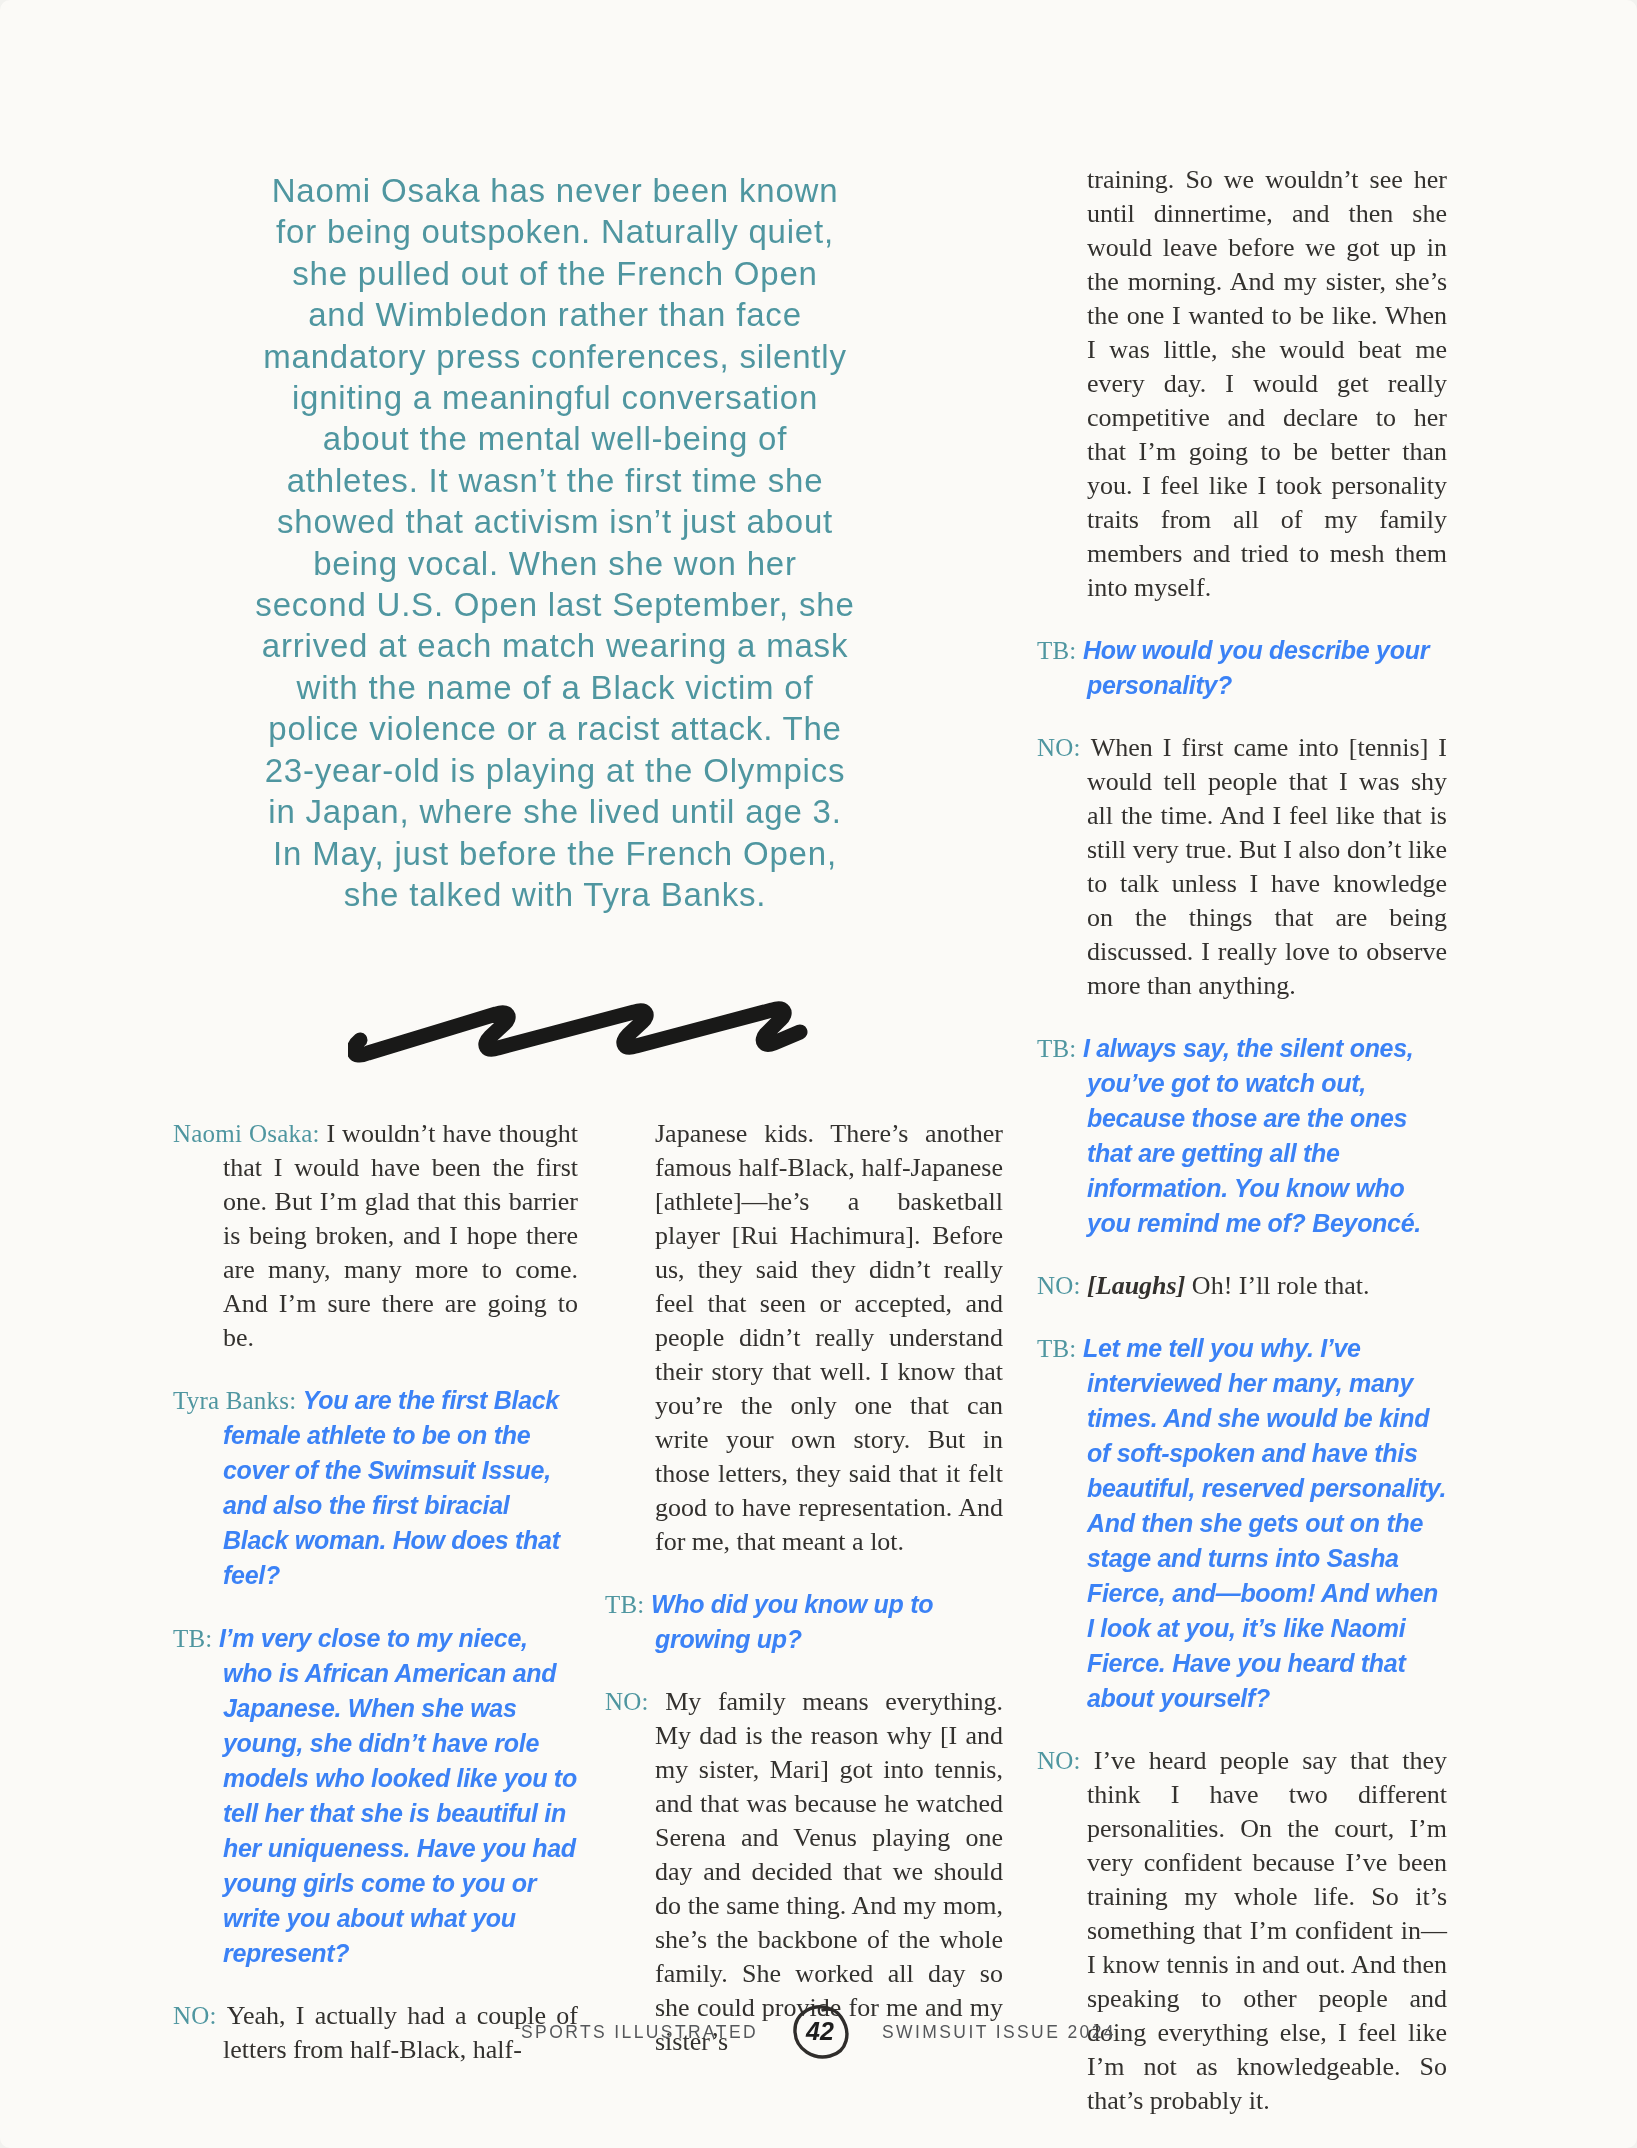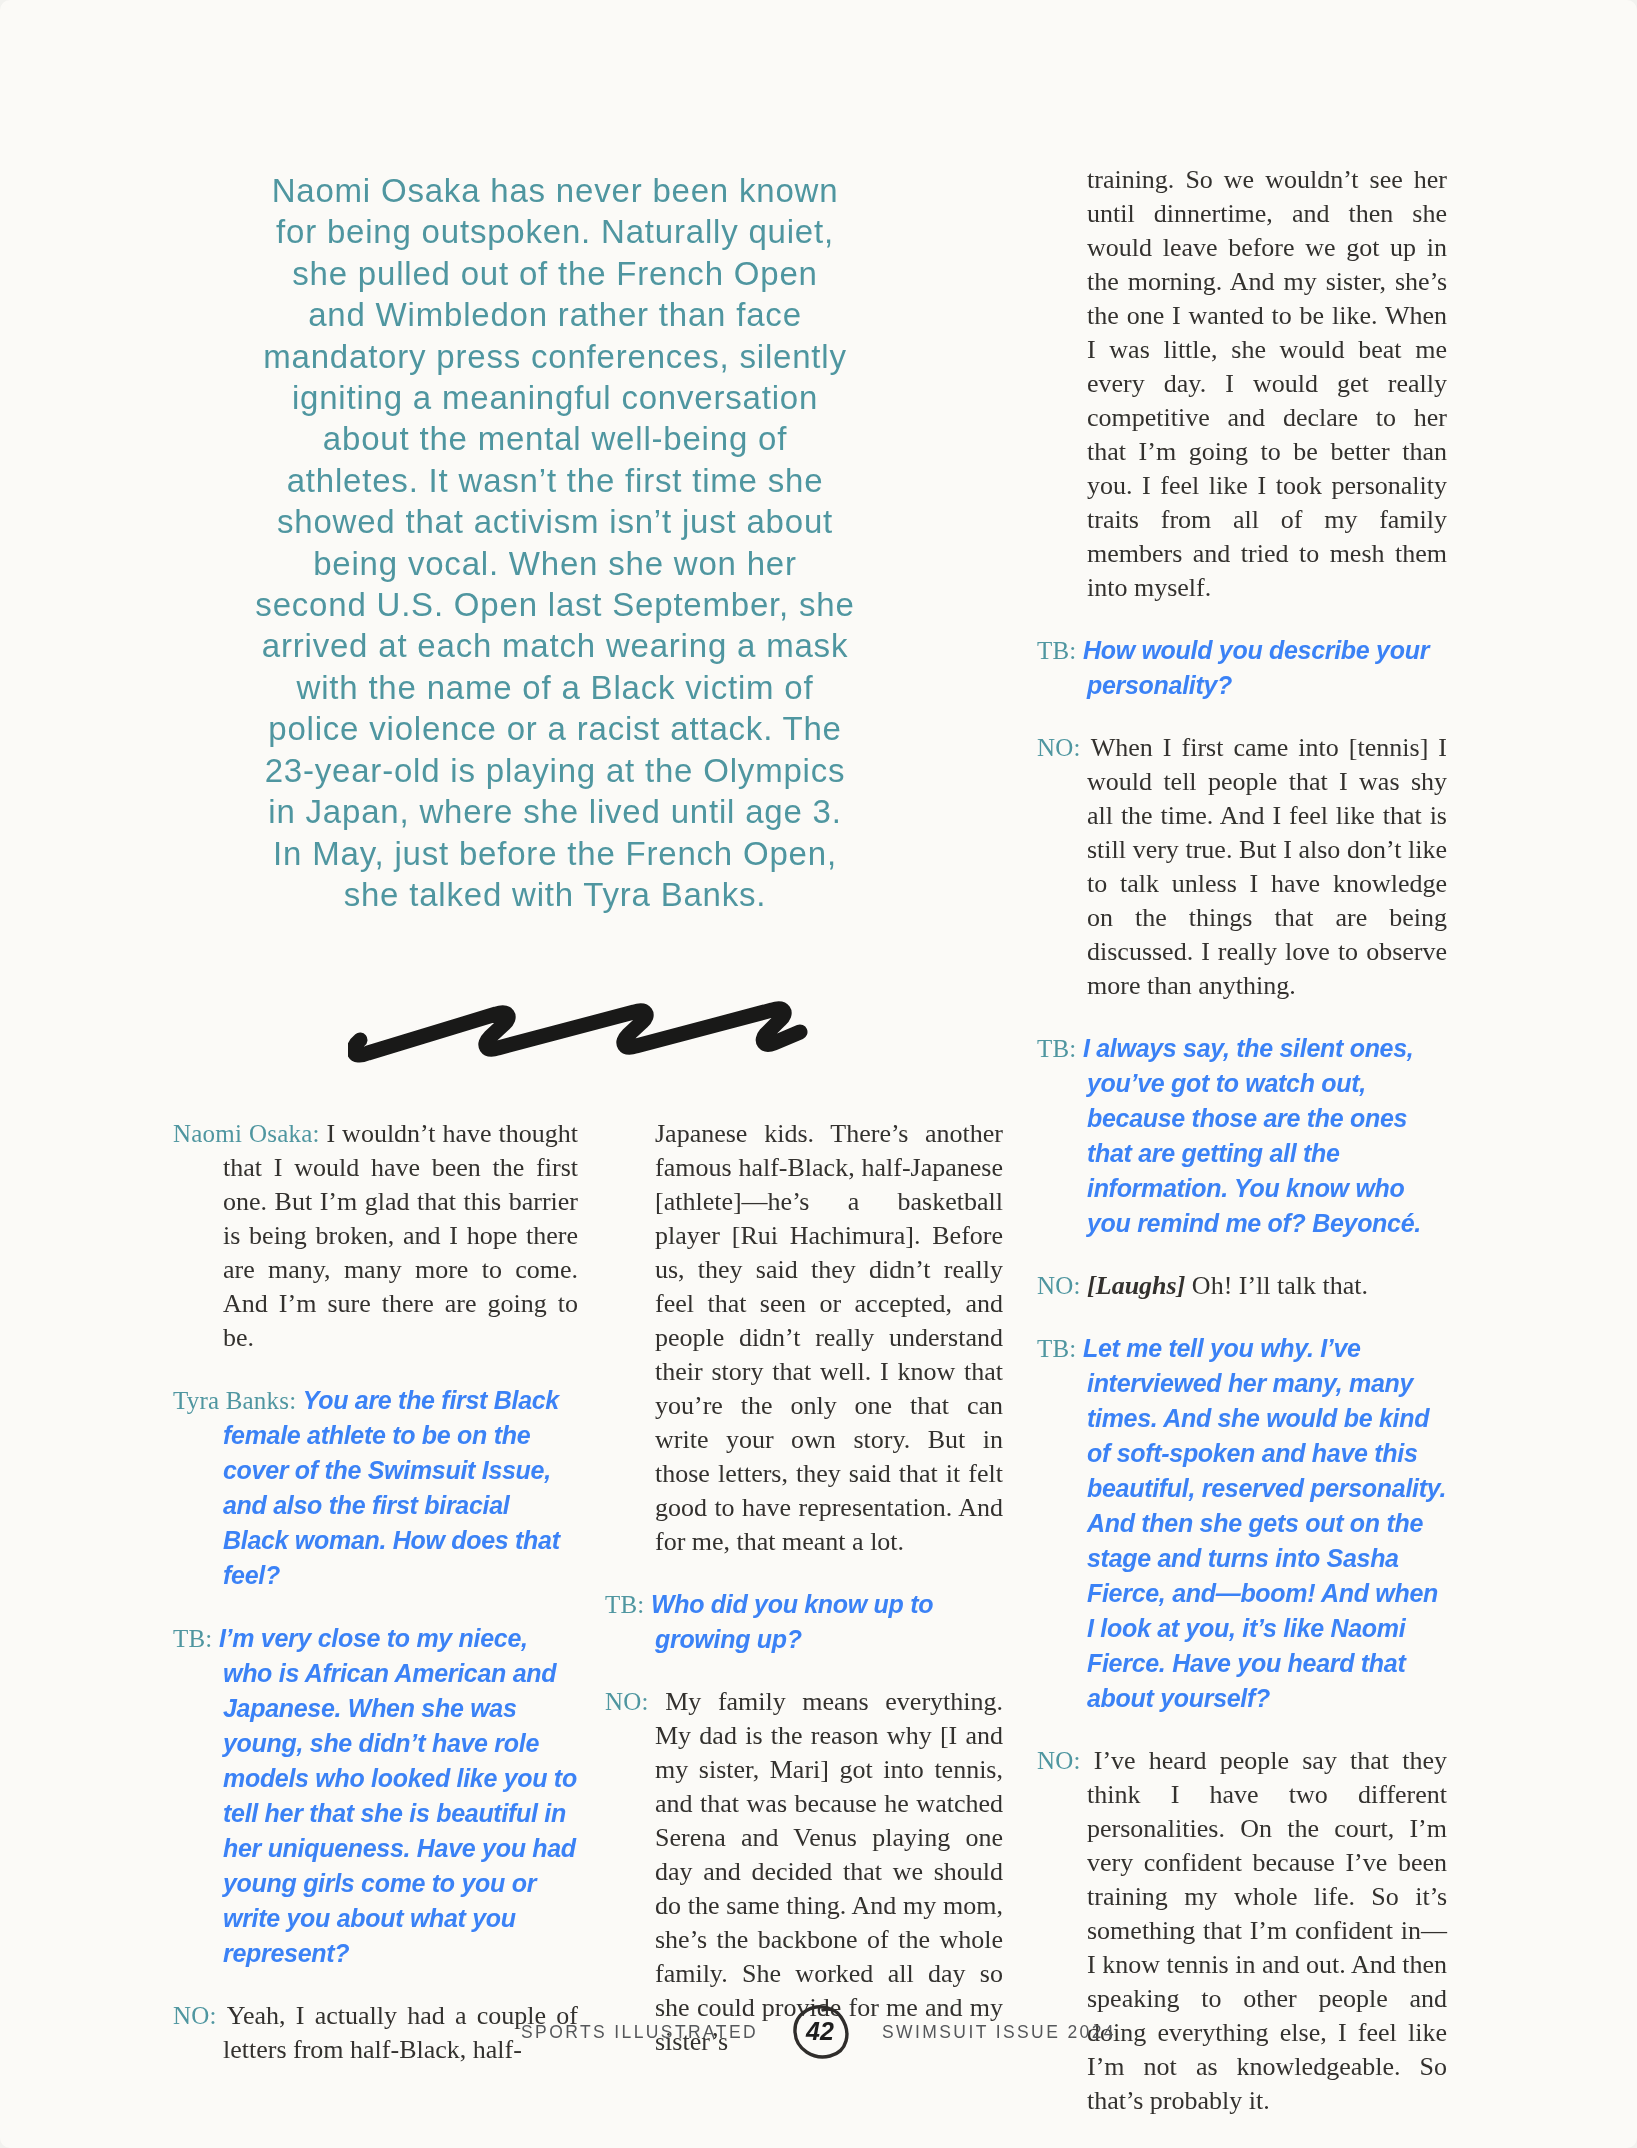--- a/index.html
+++ b/index.html
@@ -135,21 +135,21 @@
     <div class="entry answer cont"><span class="atext">Japanese kids. There’s another famous half-Black, half-Japanese [athlete]—he’s a basketball player [Rui Hachimura]. Before us, they said they didn’t really feel that seen or accepted, and people didn’t really understand their story that well. I know that you’re the only one that can write your own story. But in those letters, they said that it felt good to have representation. And for me, that meant a lot.</span></div>
     <div class="entry question"><span class="label">TB: </span><span class="qtext">Who did you know up to growing up?</span></div>
     <div class="entry answer"><span class="label">NO: </span><span class="atext">My family means everything. My dad is the reason why [I and my sister, Mari] got into tennis, and that was because he watched Serena and Venus playing one day and decided that we should do the same thing. And my mom, she’s the backbone of the whole family. She worked all day so she could provide for me and my sister’s</span></div>
   </div>
 
   <div class="col" id="col3">
     <div class="entry answer cont"><span class="atext">training. So we wouldn’t see her until dinnertime, and then she would leave before we got up in the morning. And my sister, she’s the one I wanted to be like. When I was little, she would beat me every day. I would get really competitive and declare to her that I’m going to be better than you. I feel like I took personality traits from all of my family members and tried to mesh them into myself.</span></div>
     <div class="entry question"><span class="label">TB: </span><span class="qtext">How would you describe your personality?</span></div>
     <div class="entry answer"><span class="label">NO: </span><span class="atext">When I first came into [tennis] I would tell people that I was shy all the time. And I feel like that is still very true. But I also don’t like to talk unless I have knowledge on the things that are being discussed. I really love to observe more than anything.</span></div>
     <div class="entry question"><span class="label">TB: </span><span class="qtext">I always say, the silent ones, you’ve got to watch out, because those are the ones that are getting all the information. You know who you remind me of? Beyoncé.</span></div>
-    <div class="entry answer"><span class="label">NO: </span><span class="atext em">[Laughs]</span><span class="atext"> Oh! I’ll talk that.</span></div>
+    <div class="entry answer"><span class="label">NO: </span><span class="atext em">[Laughs]</span><span class="atext"> Oh! I’ll role that.</span></div>
     <div class="entry question"><span class="label">TB: </span><span class="qtext">Let me tell you why. I’ve interviewed her many, many times. And she would be kind of soft-spoken and have this beautiful, reserved personality. And then she gets out on the stage and turns into Sasha Fierce, and—boom! And when I look at you, it’s like Naomi Fierce. Have you heard that about yourself?</span></div>
     <div class="entry answer"><span class="label">NO: </span><span class="atext">I’ve heard people say that they think I have two different personalities. On the court, I’m very confident because I’ve been training my whole life. So it’s something that I’m confident in—I know tennis in and out. And then speaking to other people and doing everything else, I feel like I’m not as knowledgeable. So that’s probably it.</span></div>
   </div>
 
   <div class="footer">
     <span class="footer-text">SPORTS ILLUSTRATED</span>
     <svg class="page-circle" viewBox="0 0 64 58" aria-hidden="false">
       <path d="M 45 7 C 26 -2, 6 10, 7 29 C 8 47, 26 57, 42 53 C 59 49, 64 30, 53 14 C 48 7, 41 5, 35 7" fill="none" stroke="#2f2d2b" stroke-width="3.4" stroke-linecap="round"></path>
       <text x="32" y="37" text-anchor="middle">42</text>
     </svg>

